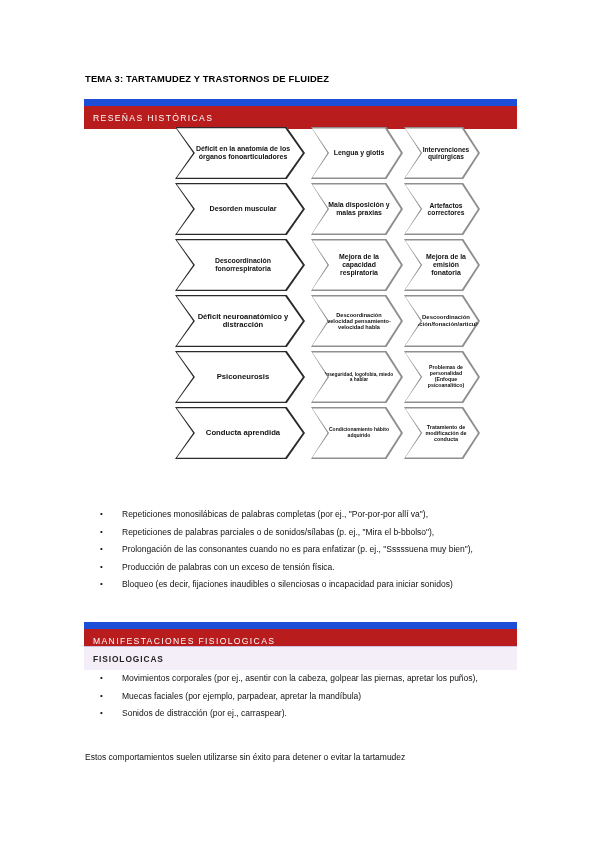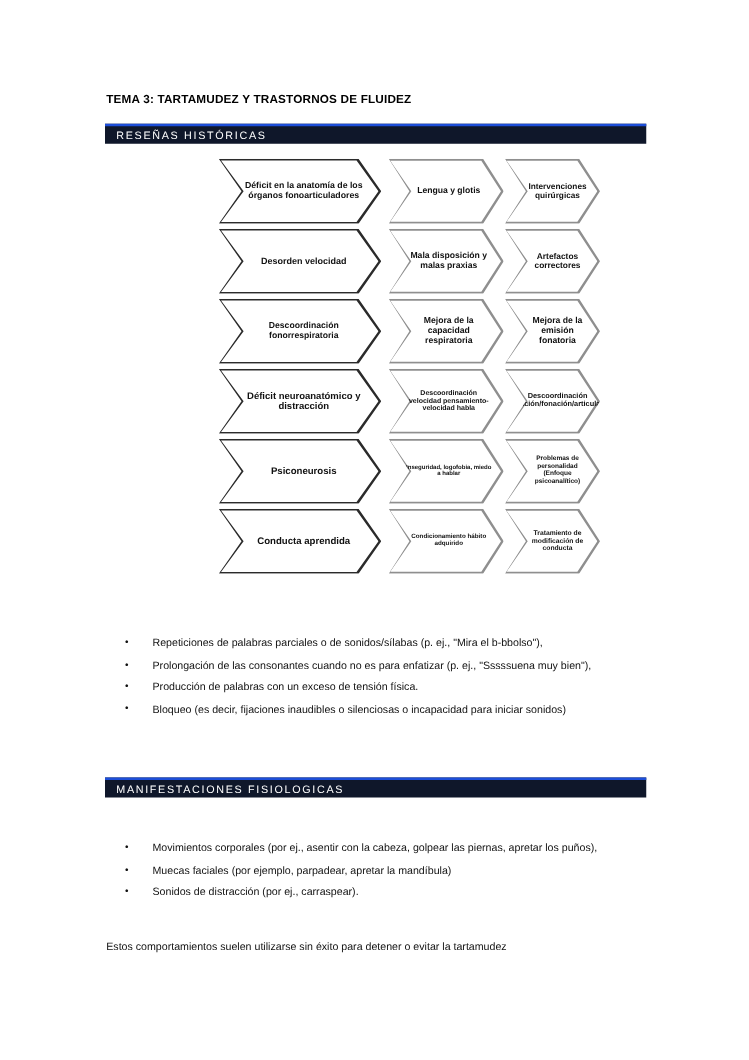--- a/index.html
+++ b/index.html
@@ -26,23 +26,23 @@
     letter-spacing:0.15px;
     color:#000;
     white-space:nowrap;
   }
 
   
   .bar{
     position:absolute;
     left:84px;
     width:433px;
-    height:16px;
-    background:#0f172a;
-    border-top:2px solid #1d4ed8;
+    height:30px;
+    background:#b91c1c;
+    border-top:7px solid #1d4ed8;
     box-sizing:border-box;
   }
   .bar .bar-label{
     position:absolute;
     left:9px; top:50%;
     transform:translateY(-50%);
     font-size:8.6px;
     letter-spacing:1.35px;
     color:#ffffff;
   }
@@ -234,21 +234,21 @@
       </div>
       <div class="chev c3">
         <span class="fill"></span>
         <span class="chev-inner">Intervenciones quirúrgicas</span>
       </div>
     </div>
 
     <div class="chev-row" data-row="1">
       <div class="chev c1">
         <span class="fill"></span>
-        <span class="chev-inner">Desorden velocidad</span>
+        <span class="chev-inner">Desorden muscular</span>
       </div>
       <div class="chev c2">
         <span class="fill"></span>
         <span class="chev-inner">Mala disposición y malas praxias</span>
       </div>
       <div class="chev c3">
         <span class="fill"></span>
         <span class="chev-inner">Artefactos correctores</span>
       </div>
     </div>
@@ -310,30 +310,34 @@
       <div class="chev c3">
         <span class="fill"></span>
         <span class="chev-inner">Tratamiento de modificación de conducta</span>
       </div>
     </div>
 
   </div>
 
 
   <div class="bullets" id="list-primarias">
+    <div class="bullet">Repeticiones monosilábicas de palabras completas (por ej., "Por-por-por allí va"),</div>
     <div class="bullet">Repeticiones de palabras parciales o de sonidos/sílabas (p. ej., "Mira el b-bbolso"),</div>
     <div class="bullet">Prolongación de las consonantes cuando no es para enfatizar (p. ej., "Sssssuena muy bien"),</div>
     <div class="bullet">Producción de palabras con un exceso de tensión física.</div>
     <div class="bullet">Bloqueo (es decir, fijaciones inaudibles o silenciosas o incapacidad para iniciar sonidos)</div>
   </div>
 
   <div class="bar" id="bar-secundarias">
     <span class="bar-label">MANIFESTACIONES FISIOLOGICAS</span>
   </div>
 
+  <div class="bar-sub" id="bar-fisiologicas">
+    <span class="bar-label">FISIOLOGICAS</span>
+  </div>
 
   <div class="bullets" id="list-fisiologicas">
     <div class="bullet">Movimientos corporales (por ej., asentir con la cabeza, golpear las piernas, apretar los puños),</div>
     <div class="bullet">Muecas faciales (por ejemplo, parpadear, apretar la mandíbula)</div>
     <div class="bullet">Sonidos de distracción (por ej., carraspear).</div>
   </div>
 
   <div class="closing">Estos comportamientos suelen utilizarse sin éxito para detener o evitar la tartamudez</div>
 
 </div>

